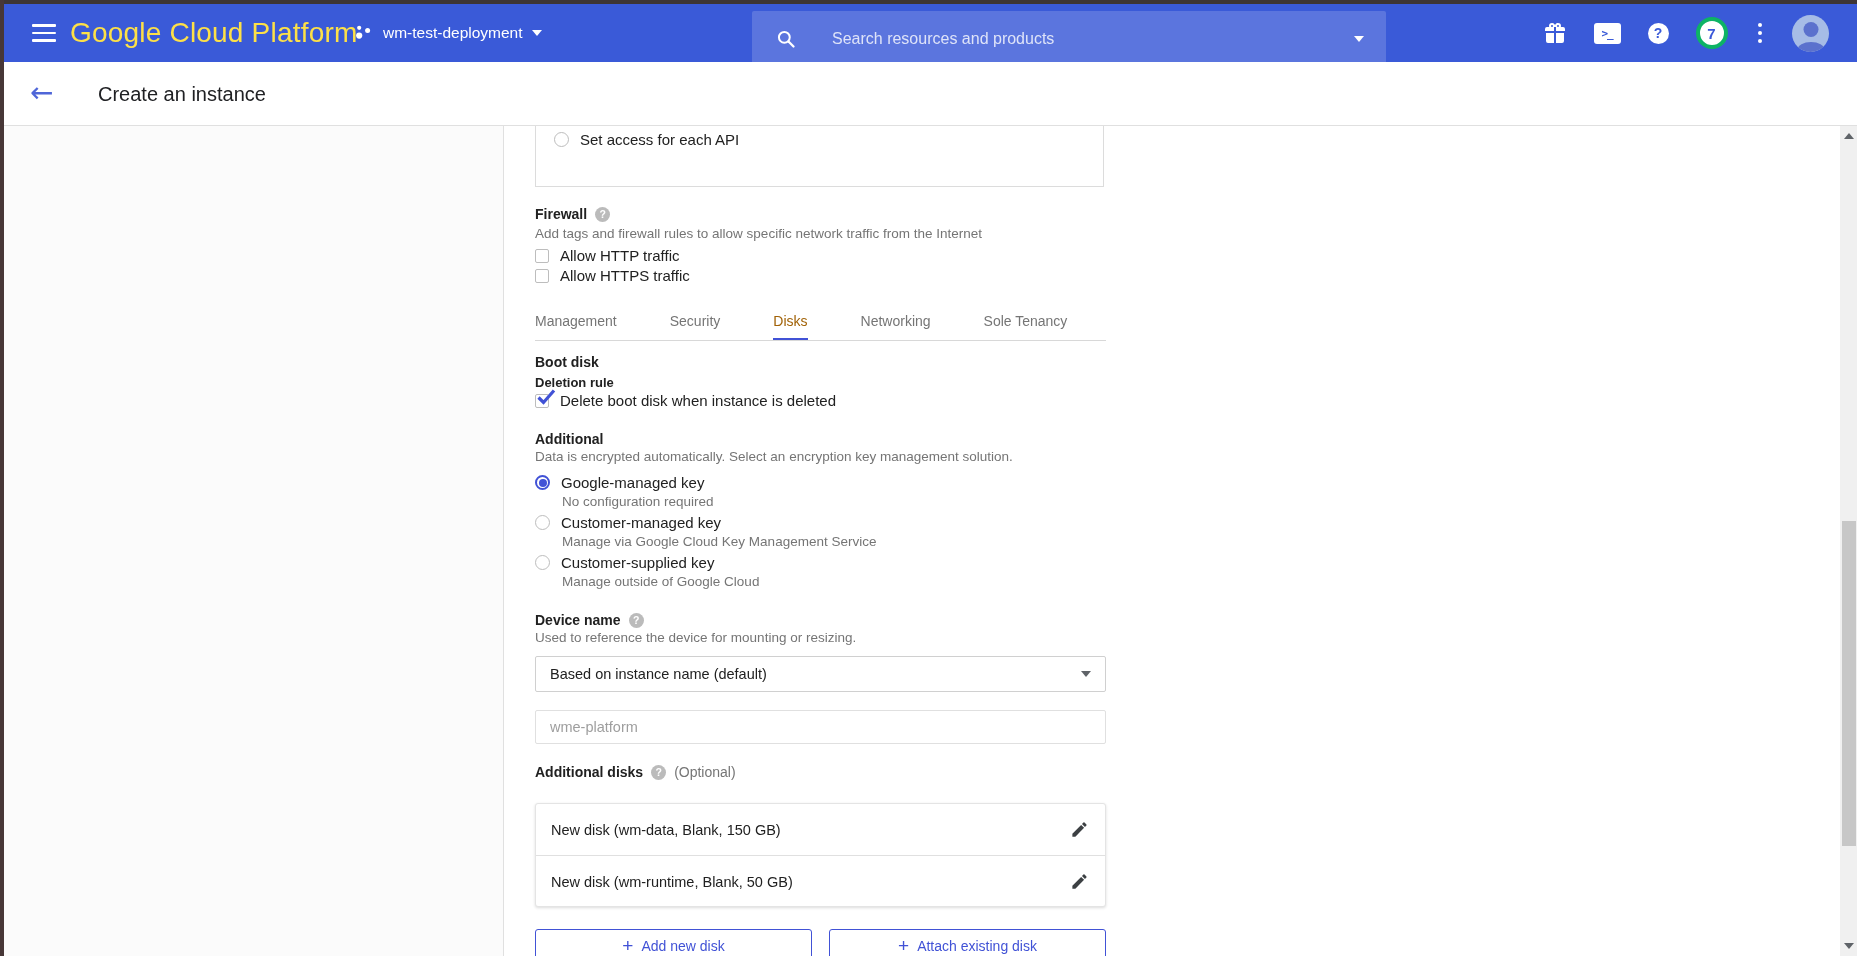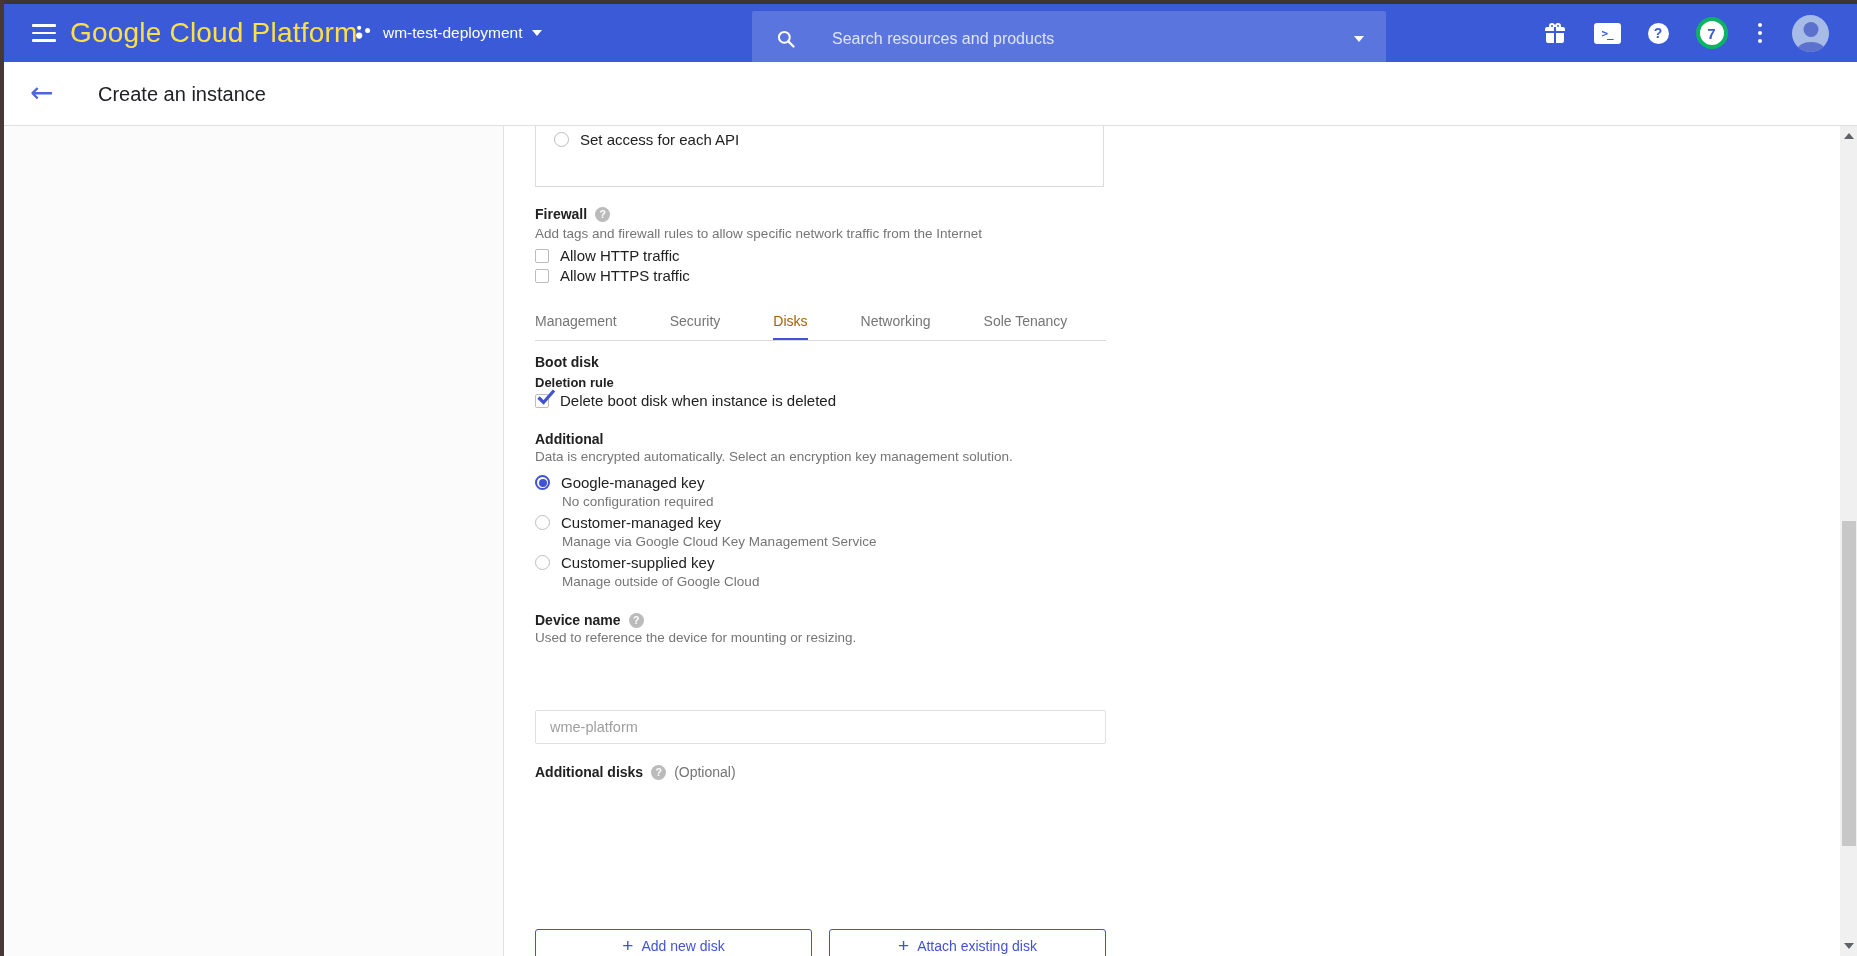--- a/index.html
+++ b/index.html
@@ -288,31 +288,53 @@
     <span class="opt-label">Customer-supplied key</span>
   </div>
   <div class="sub-label enc-sub3">Manage outside of Google Cloud</div>
 
   <div class="sec-label dev-label">
     <span>Device name</span>
     <span class="help-badge">?</span>
   </div>
   <div class="desc dev-desc">Used to reference the device for mounting or resizing.</div>
 
+  <div class="select">
+    <span class="value">Based on instance name (default)</span>
+    <span class="caret-down"></span>
+  </div>
 
   <div class="textinput">
     <input type="text" placeholder="wme-platform" style="">
   </div>
 
   <div class="sec-label addl-label">
     <span>Additional disks</span>
     <span class="help-badge">?</span>
     <span class="optional-note">(Optional)</span>
   </div>
 
+  <div class="disk-card">
+    <div class="disk-row">
+      <span class="disk-name">New disk (wm-data, Blank, 150 GB)</span>
+      <span class="edit-btn">
+        <svg width="19" height="19" viewBox="0 0 24 24" fill="#3c4043">
+            <path d="M3 17.25V21h3.75L17.81 9.94l-3.75-3.75L3 17.25zM20.71 7.04a1 1 0 0 0 0-1.41l-2.34-2.34a1 1 0 0 0-1.41 0l-1.83 1.83 3.75 3.75 1.83-1.83z"></path>
+          </svg>
+      </span>
+    </div>
+    <div class="disk-row">
+      <span class="disk-name">New disk (wm-runtime, Blank, 50 GB)</span>
+      <span class="edit-btn">
+        <svg width="19" height="19" viewBox="0 0 24 24" fill="#3c4043">
+            <path d="M3 17.25V21h3.75L17.81 9.94l-3.75-3.75L3 17.25zM20.71 7.04a1 1 0 0 0 0-1.41l-2.34-2.34a1 1 0 0 0-1.41 0l-1.83 1.83 3.75 3.75 1.83-1.83z"></path>
+          </svg>
+      </span>
+    </div>
+  </div>
 
   <div class="btn add">
     <span class="plus">+</span>
     <span>Add new disk</span>
   </div>
   <div class="btn attach">
     <span class="plus">+</span>
     <span>Attach existing disk</span>
   </div>
 

